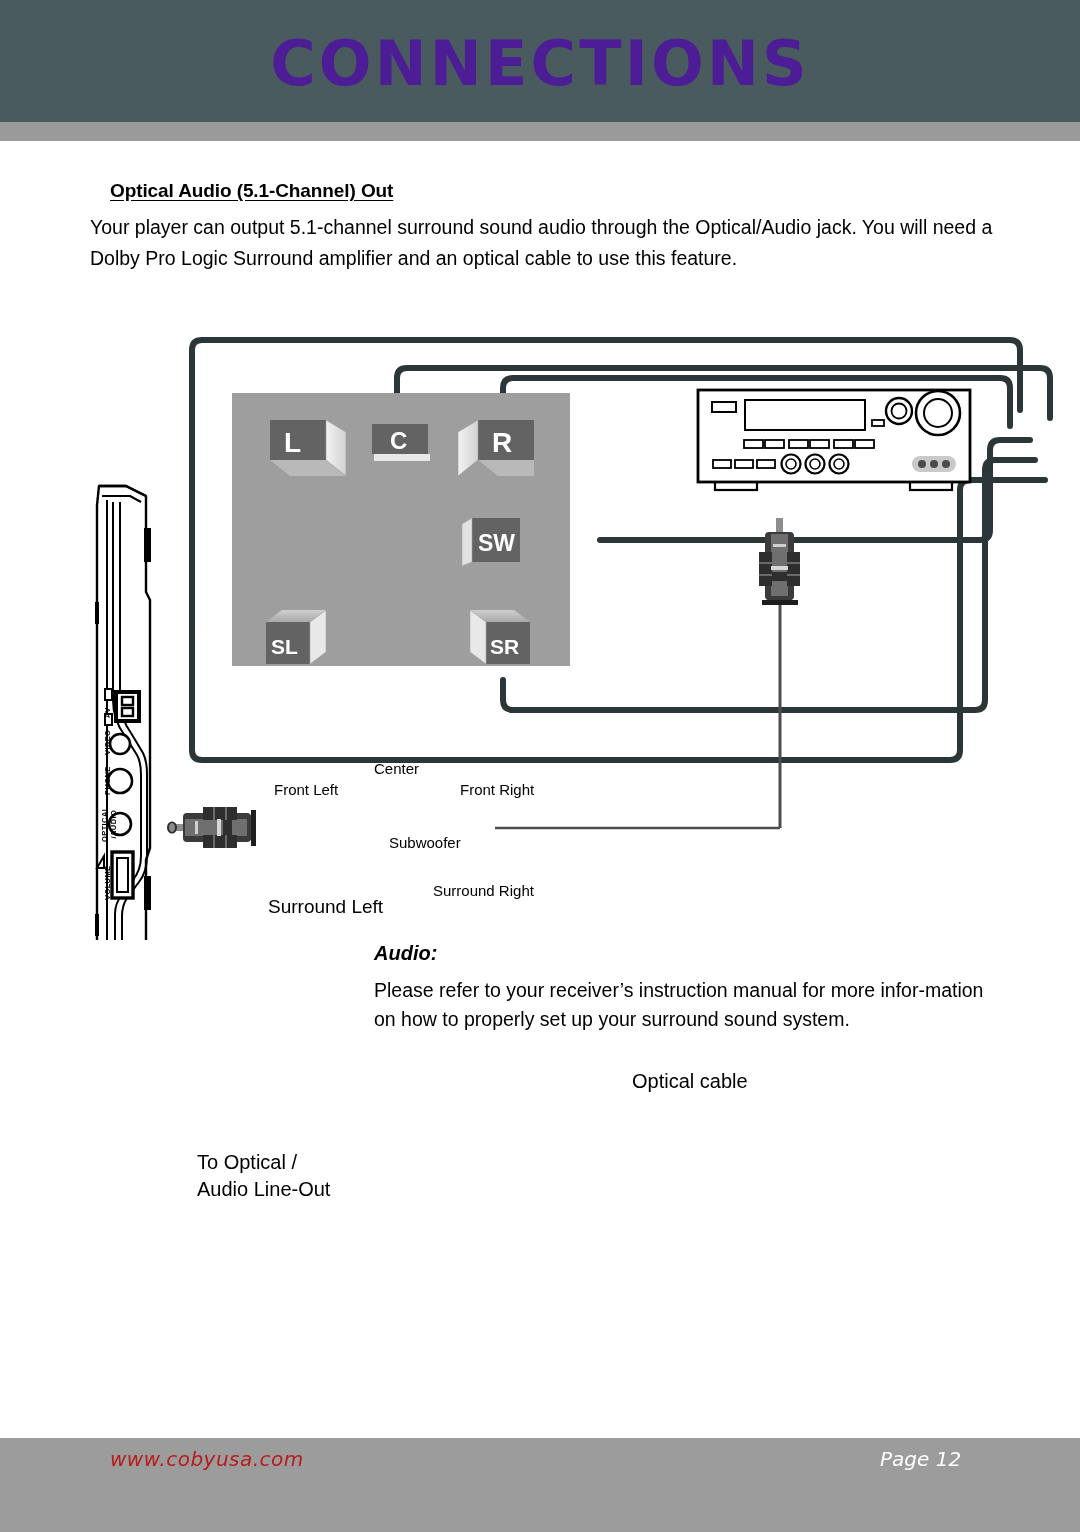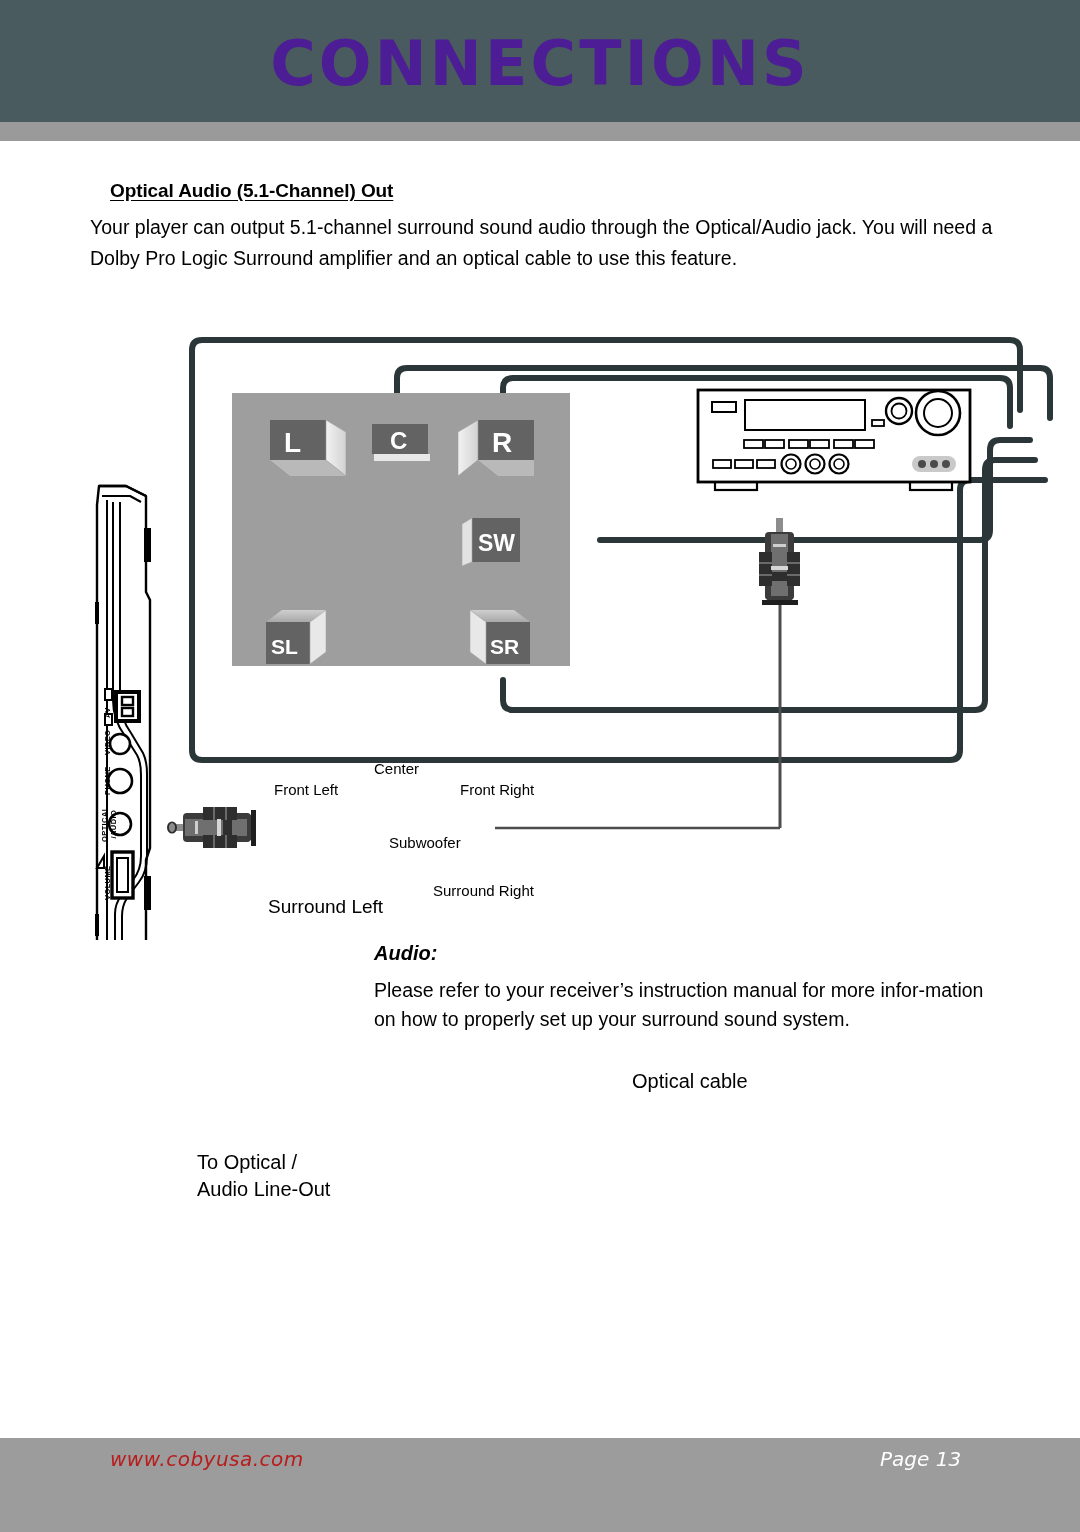--- a/index.html
+++ b/index.html
@@ -375,13 +375,13 @@
   <div class="port-label" style="left:101px; top:542px; white-space:pre;">OPTICAL
 /AUDIO</div>
   <div class="port-label" style="left:104px; top:600px;">VOLUME</div>
 </div>
 
 <div class="note-label">Audio:</div>
 <div class="note-body">Please refer to your receiver’s instruction manual for more infor-mation on how to properly set up your surround sound system.</div>
 
 <div class="footer-band"></div>
 <div class="footer-url">www.cobyusa.com</div>
-<div class="footer-page">Page 13</div>
+<div class="footer-page">Page 12</div>
 
 </body></html>

